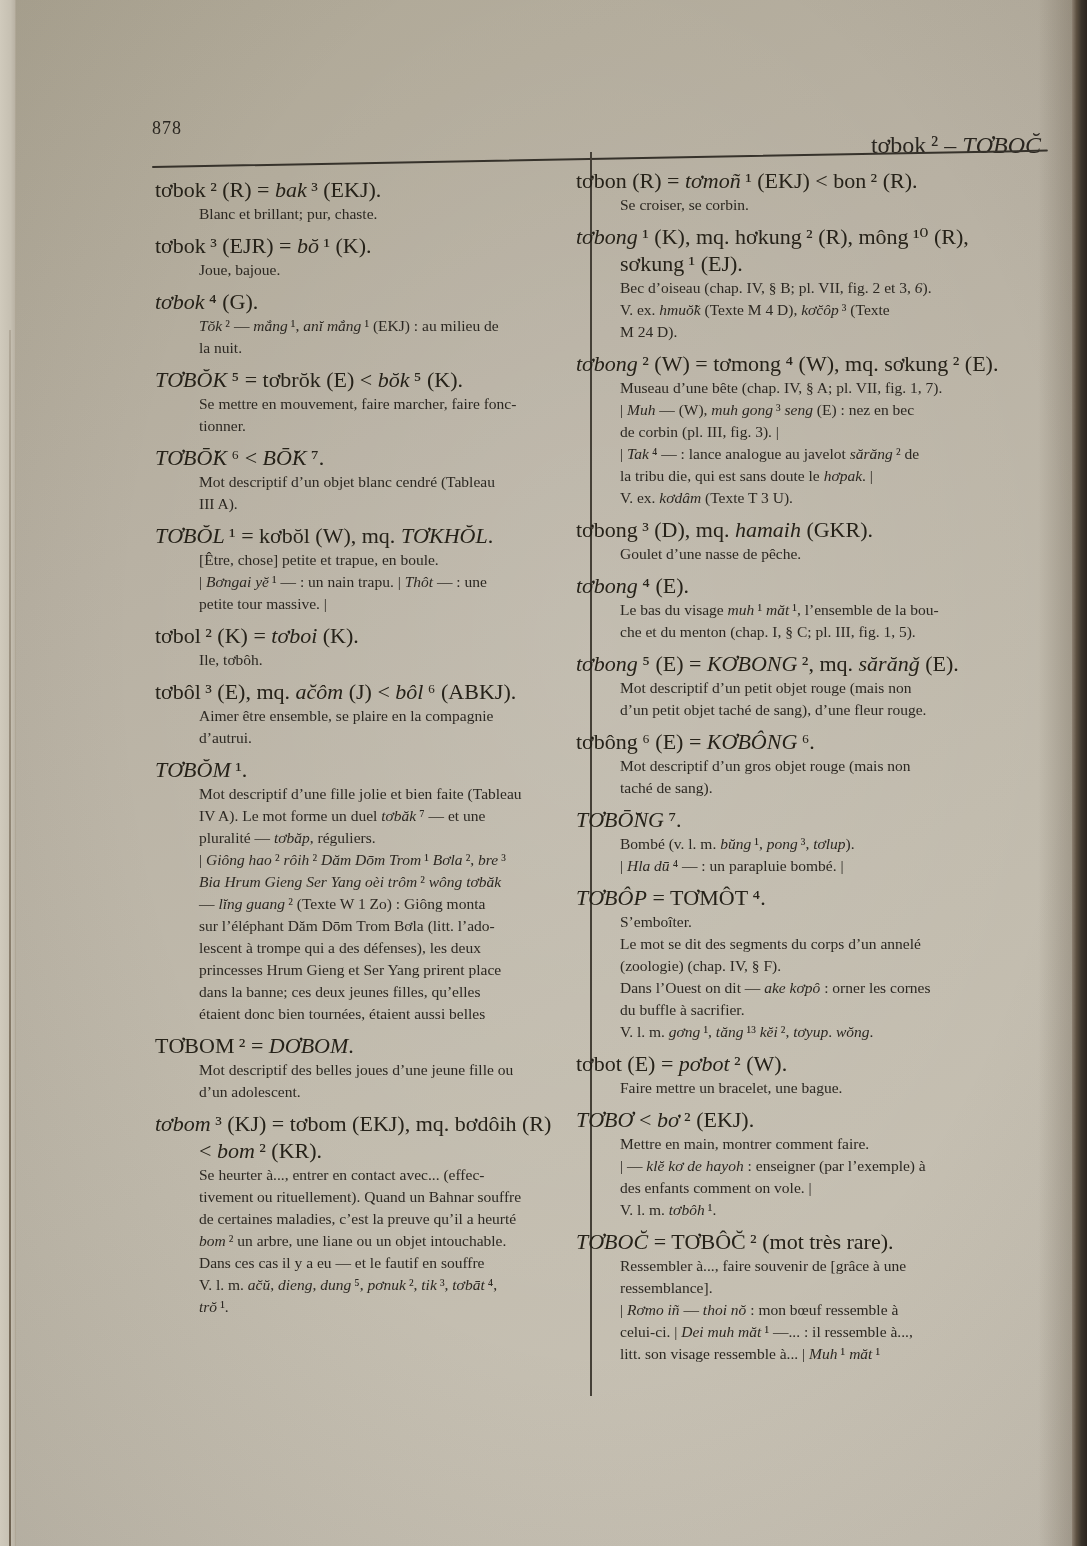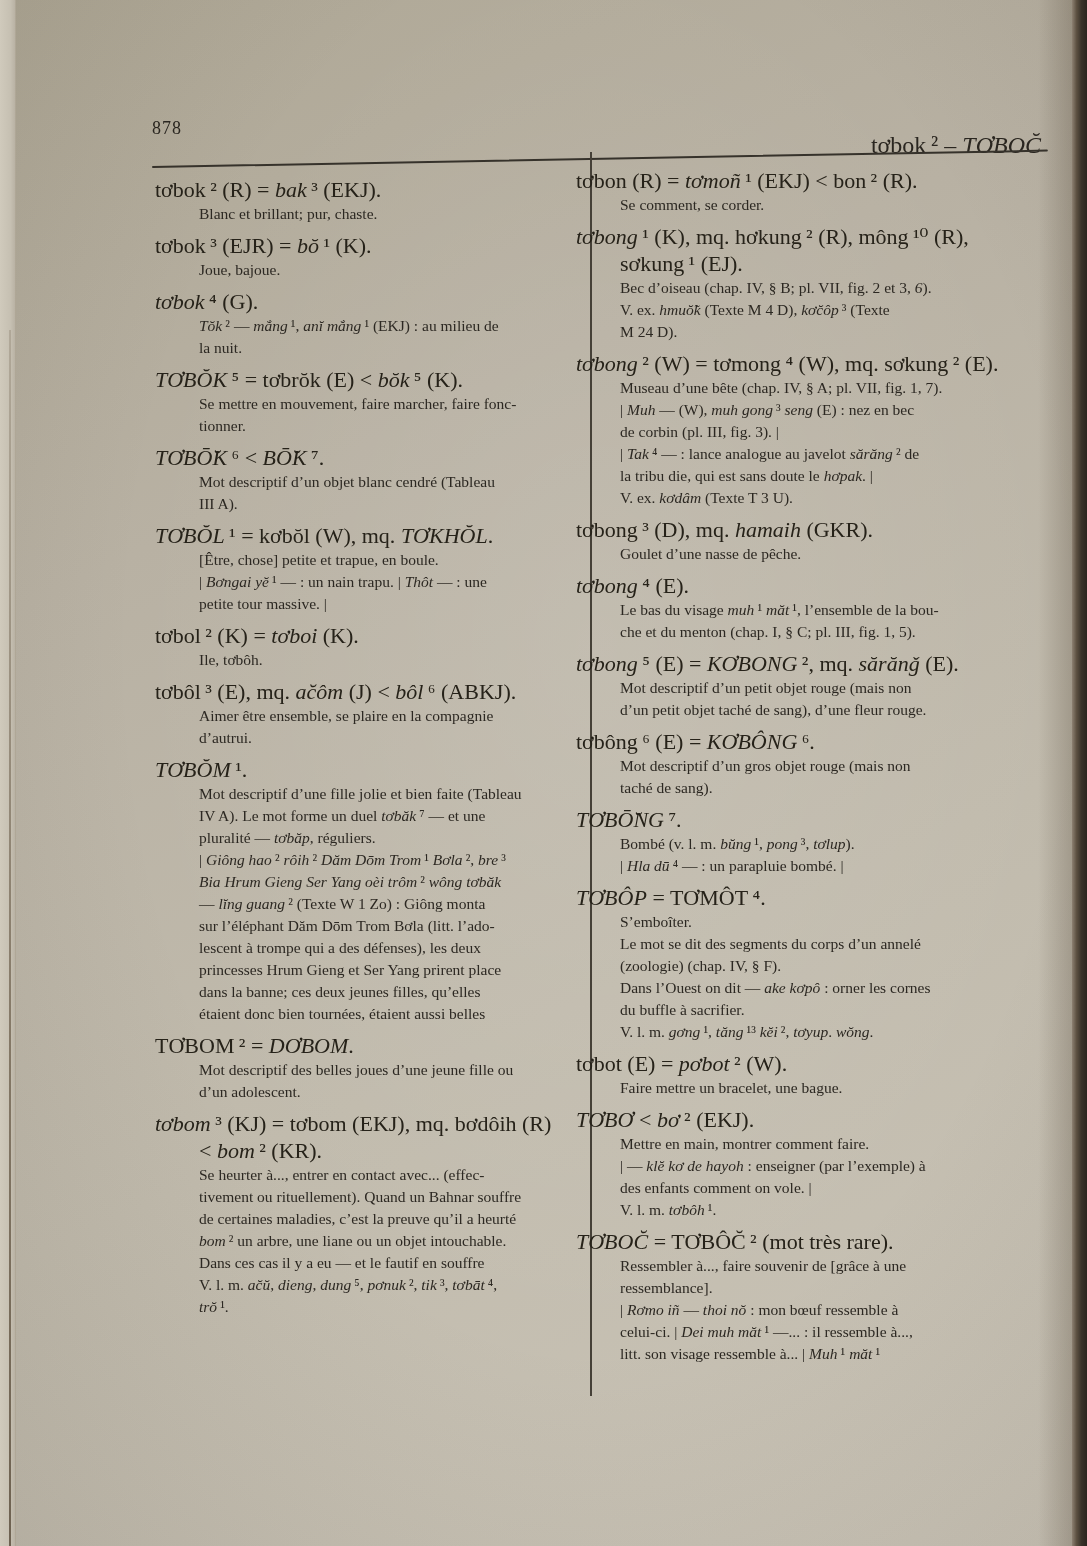--- a/index.html
+++ b/index.html
@@ -121,21 +121,21 @@
         <div class="body-line">de certaines maladies, c’est la preuve qu’il a heurté</div>
         <div class="body-line"><i>bom</i> ² un arbre, une liane ou un objet intouchable.</div>
         <div class="body-line">Dans ces cas il y a eu — et le fautif en souffre</div>
         <div class="body-line">V. l. m. <i>ac̆ŭ</i>, <i>dieng</i>, <i>dung</i> ⁵, <i>pơnuk</i> ², <i>tik</i> ³, <i>tơbāt</i> ⁴,</div>
         <div class="body-line"><i>trŏ</i> ¹.</div>
       </div>
     </div>
   <div class="col col-right">
       <div class="entry">
         <div class="head-line">tơbon (R) = <i>tơmoñ</i> ¹ (EKJ) &lt; bon ² (R).</div>
-        <div class="body-line">Se comment, se corder.</div>
+        <div class="body-line">Se croiser, se corbin.</div>
       </div>
       <div class="entry">
         <div class="head-line"><i>tơbong</i> ¹ (K), mq. hơkung ² (R), mông ¹⁰ (R),</div>
         <div class="head-line cont">sơkung ¹ (EJ).</div>
         <div class="body-line">Bec d’oiseau (chap. IV, § B; pl. VII, fig. 2 et 3, <i>6</i>).</div>
         <div class="body-line">V. ex. <i>hmuŏ̃k</i> (Texte M 4 D), <i>kơc̆ôp</i> ³ (Texte</div>
         <div class="body-line">M 24 D).</div>
       </div>
       <div class="entry">
         <div class="head-line"><i>tơbong</i> ² (W) = tơmong ⁴ (W), mq. sơkung ² (E).</div>

